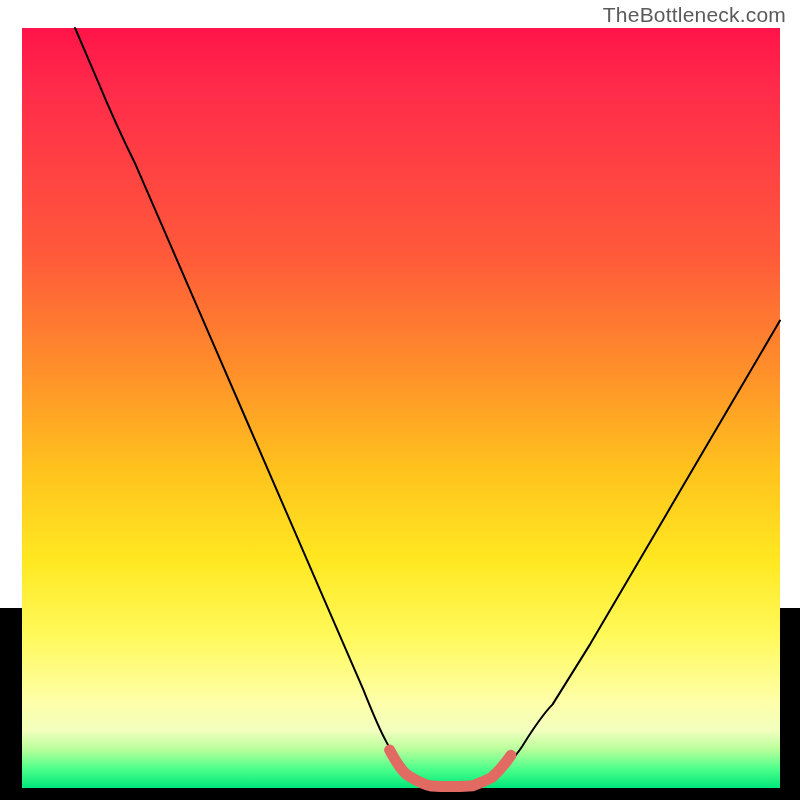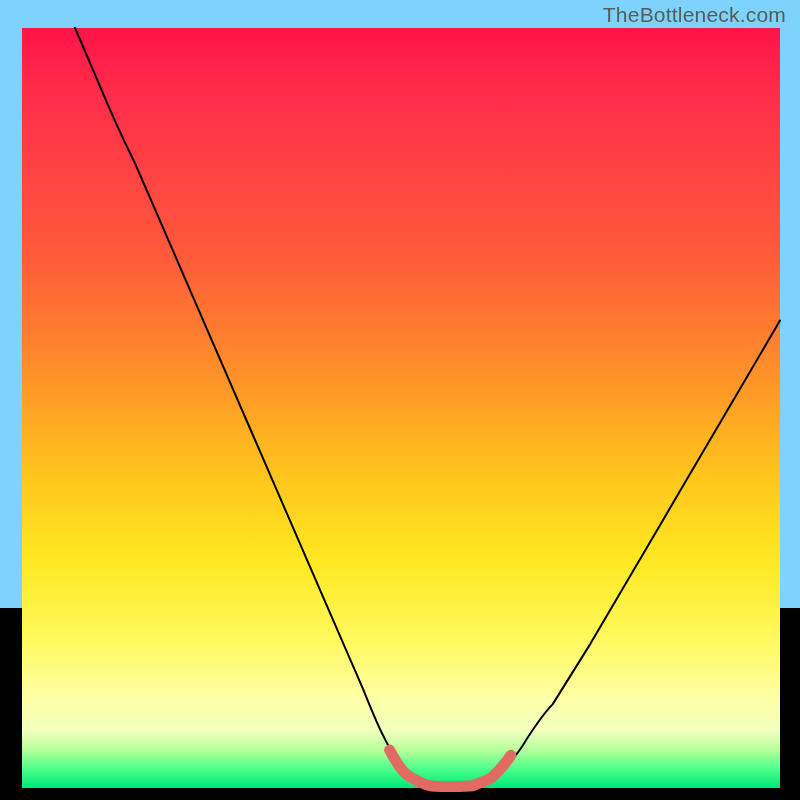--- a/index.html
+++ b/index.html
@@ -8,21 +8,21 @@
     width: 800px;
     height: 800px;
     background: #000;
     overflow: hidden;
     font-family: Arial, Helvetica, sans-serif;
   }
   .frame {
     position: relative;
     width: 800px;
     height: 608px;
-    background: #7dd3fc;
+    background: #ffffff;
   }
   .watermark {
     position: absolute;
     top: 3px;
     right: 14px;
     color: #5a5a5a;
     font-size: 21px;
     font-weight: 400;
     letter-spacing: 0.2px;
     z-index: 10;

